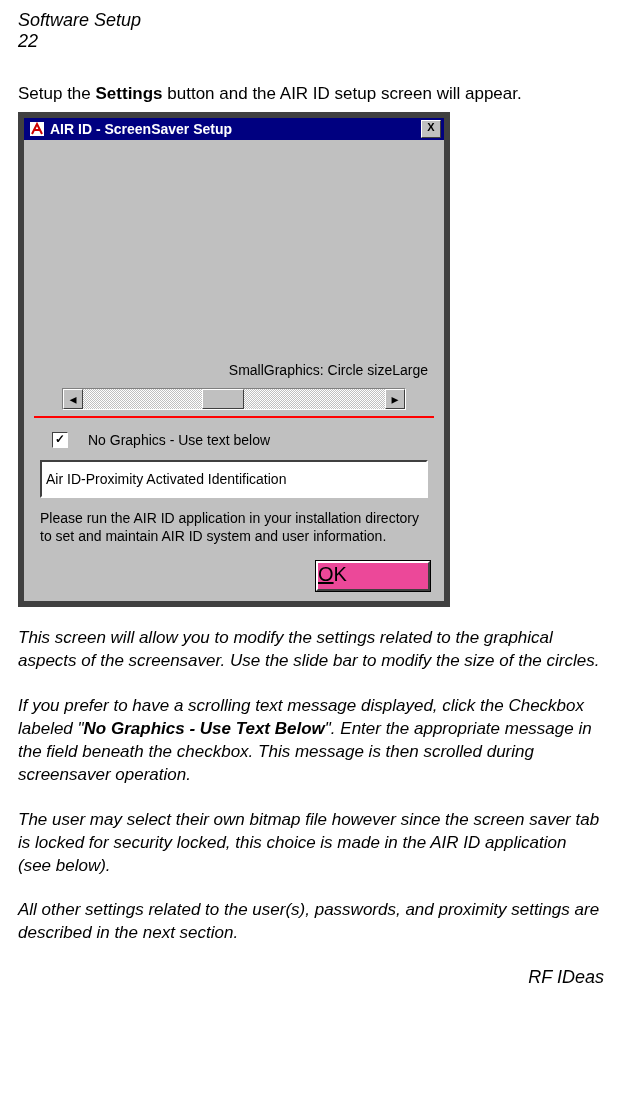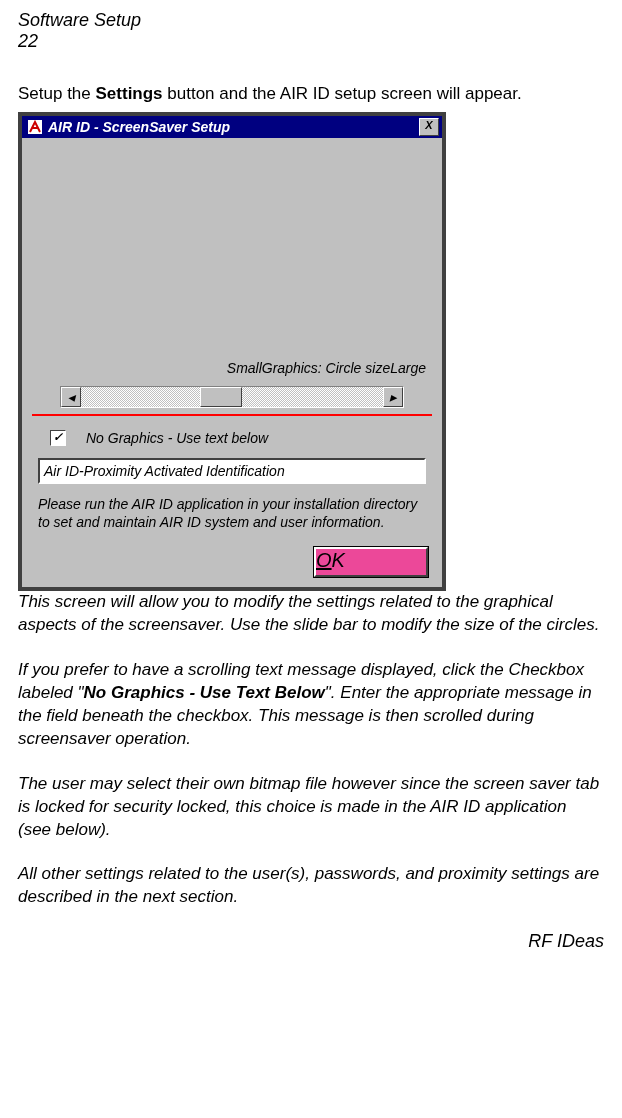--- a/index.html
+++ b/index.html
@@ -22,24 +22,23 @@
     margin-bottom: 32px;
     flex-direction: column;
   }
   .intro {
     margin-bottom: 8px;
   }
   .intro .bold { font-weight: bold; margin-top: 31px; }
   
   .dialog {
     width: 420px;
-    border: 4px solid #404040;
+    border: 6px solid #404040;
     background: #c0c0c0;
-    margin-bottom: 0;
-    font-style: italic;
+    margin-bottom: 20px;
   }
   .titlebar {
     background: #000080;
     color: #fff;
     display: flex;
     align-items: center;
     height: 22px;
     font-family: "MS Sans Serif", Arial, sans-serif;
     font-size: 14px;
     font-weight: bold;
@@ -138,21 +137,21 @@
     text-align:center;
     font-weight:bold;
   }
   .textfield {
     margin: 0 6px 12px 6px;
     background:#fff;
     border-top:2px solid #404040;
     border-left:2px solid #404040;
     border-right:2px solid #fff;
     border-bottom:2px solid #fff;
-    padding: 3px 4px;
+    padding: 9px 4px;
     font-size: 14px;
   }
   .helptext {
     margin: 0 6px 16px 6px;
     font-size: 14px;
     line-height: 1.25;
   }
   .btnrow {
     display:flex;
     justify-content:flex-end;

